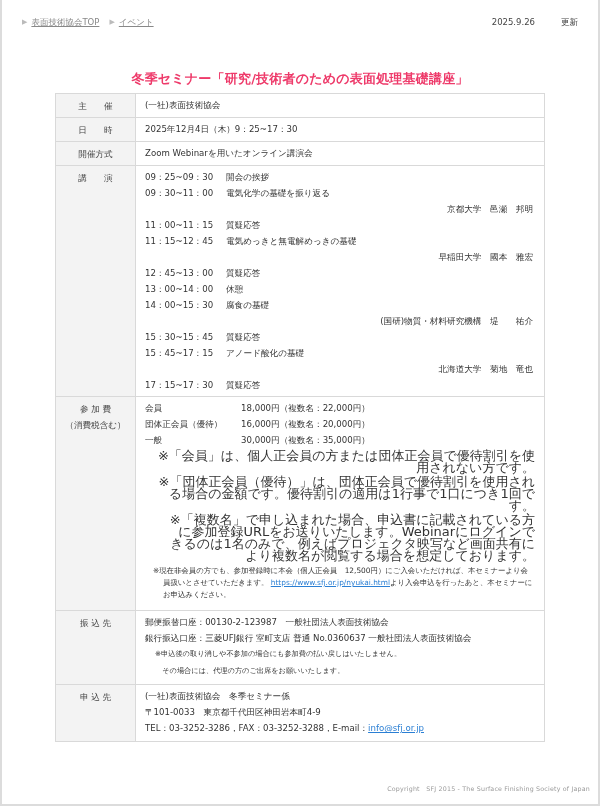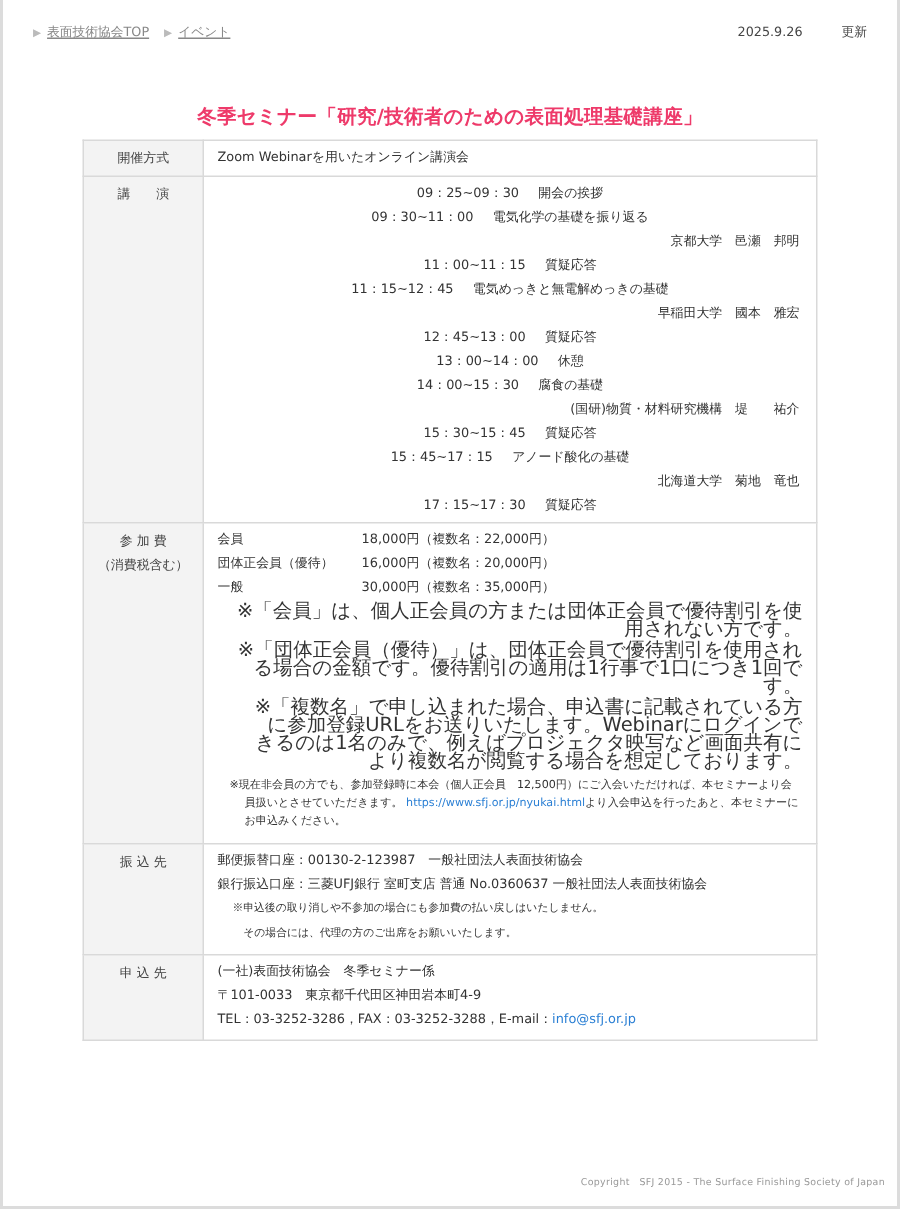--- a/index.html
+++ b/index.html
@@ -41,29 +41,29 @@
       border: 1px solid #d9d9d9;
       vertical-align: top;
       padding: 3px 9px;
       line-height: 16px;
     }
     table.info td.lbl {
       width: 80px; background: #f3f3f3; text-align: center; color: #444;
       padding-top: 4px;
     }
     table.info td.val { color: #333; }
-    .sched-row { display: flex; justify-content: center; }
+    .sched-row { display: flex; }
     .sched-row .t { width: 81px; white-space: nowrap; }
     .spk { text-align: right; padding-right: 2px; }
     .fee-row { display: flex; }
     .fee-row .k { width: 96px; }
     .note { font-size: 13px; line-height: 12px; padding-left: 22px; text-indent: -10px; margin-top: 2px; text-align: right; }
     .note2 { font-size: 7.4px; line-height: 12px; padding-left: 18px; text-indent: -10px; margin-top: 3px; margin-bottom: 6px;}
-    a.lnk { color: #2a7fd4; }
-    .smallnote { font-size: 7.2px; line-height: 11px; padding-left: 10px; margin-top: 2px; font-family: Liberation Serif, serif; }
+    a.lnk { color: #2a7fd4; text-decoration: underline; }
+    .smallnote { font-size: 7.2px; line-height: 11px; padding-left: 10px; margin-top: 2px; }
     .footer {
       position: absolute; right: 10px; top: 781px;
       font-size: 6.3px; color: #999999; letter-spacing: 0.2px;
     }
   </style>
 </head>
 <body>
 
 <div class="frame"></div>
 
@@ -81,20 +81,28 @@
   <div class="updated">
     <span>2025.9.26</span>
     <span>更新</span>
   </div>
 </div>
 
 <div class="title">冬季セミナー「研究/技術者のための表面処理基礎講座」</div>
 
 <table class="info">
   <tbody>
+      <tr>
+    <td class="lbl">主　　催</td>
+    <td class="val">(一社)表面技術協会</td>
+  </tr>
+  <tr>
+    <td class="lbl">日　　時</td>
+    <td class="val">2025年12月4日（木）9：25~17：30</td>
+  </tr>
   <tr>
     <td class="lbl">開催方式</td>
     <td class="val">Zoom Webinarを用いたオンライン講演会</td>
   </tr>
   <tr>
     <td class="lbl">講　　演</td>
     <td class="val">
       <div class="sched-row">
             <span class="t">09：25~09：30</span>
             <span>開会の挨拶</span>

